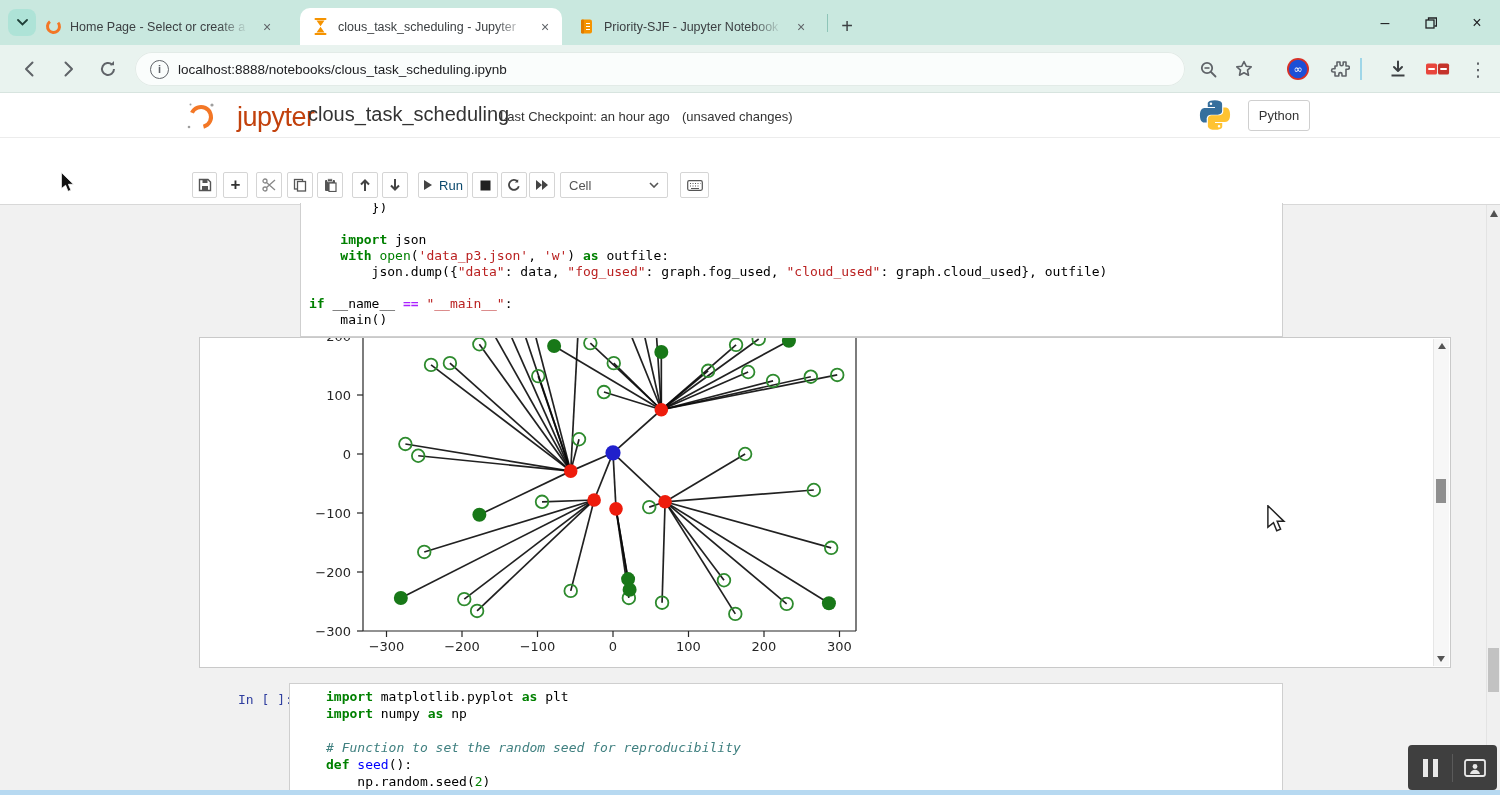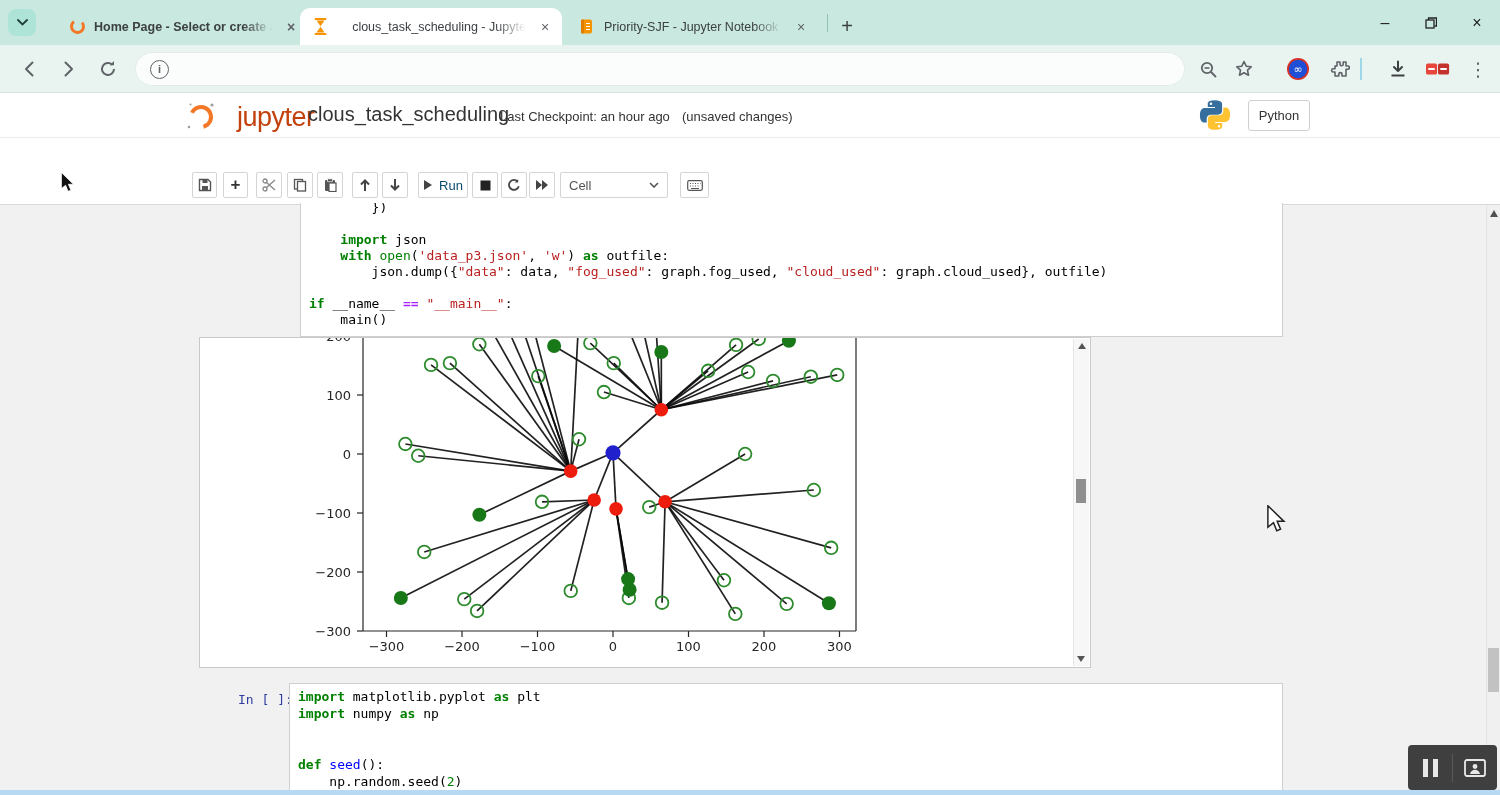--- a/index.html
+++ b/index.html
@@ -73,21 +73,21 @@
   .tk-kw{color:#008000;font-weight:bold}
   .tk-bi{color:#008000}
   .tk-st{color:#ba2121}
   .tk-op{color:#aa22ff;font-weight:bold}
   .tk-cm{color:#408080;font-style:italic}
   .tk-fn{color:#0000ff}
   .tk-nm{color:#008000}
   .tk-tx{color:#000}
   .prompt{position:absolute;font-family:"DejaVu Sans Mono",monospace;font-size:13px;color:#303f9f;}
 
-  .output-box{position:absolute;left:199px;top:132px;width:892px;height:331px;background:#fff;border:1px solid #c9c9c9;box-sizing:border-box;}
+  .output-box{position:absolute;left:199px;top:132px;width:1252px;height:331px;background:#fff;border:1px solid #c9c9c9;box-sizing:border-box;}
   .inner-scroll{position:absolute;right:1px;top:1px;width:15px;height:327px;background:#f7f7f7;border-left:1px solid #e6e6e6;}
   .inner-thumb{position:absolute;left:2px;top:140px;width:10px;height:24px;background:#8f8f8f;cursor:pointer;}
   .tri-up{width:0;height:0;border-left:4px solid transparent;border-right:4px solid transparent;border-bottom:6px solid #555;margin:4px auto 0;}
   .tri-down{position:absolute;bottom:4px;left:3px;width:0;height:0;border-left:4px solid transparent;border-right:4px solid transparent;border-top:6px solid #555;}
 
   .page-scrollbar{position:absolute;left:1486px;top:0;width:14px;height:590px;background:#f0f0f0;border-left:1px solid #e3e3e3;box-sizing:border-box;}
   .page-thumb{position:absolute;left:1px;top:443px;width:11px;height:44px;background:#c2c2c2;cursor:pointer;}
 
   .rec-overlay{position:absolute;left:1408px;top:540px;width:89px;height:45px;background:#3f3f3f;border-radius:4px;
     display:flex;align-items:center;}
@@ -107,31 +107,31 @@
 
   <div class="tabbar">
     <div class="tab-search">
       <span>
         <svg width="11" height="7" viewBox="0 0 11 7">
             <polyline points="1,1 5.5,5.5 10,1" fill="none" stroke="#1f3f38" stroke-width="1.8" stroke-linecap="round"></polyline>
           </svg>
       </span>
     </div>
 
-    <div class="tab" style="left:56px;width:252px;font-weight:bold;">
+    <div class="tab" style="left:32px;width:252px;">
       <span class="fav">
         <svg width="17" height="17" viewBox="0 0 17 17">
             <circle cx="8.5" cy="8.5" r="6" fill="none" stroke="#f37726" stroke-width="3" stroke-dasharray="28 10" transform="rotate(-40 8.5 8.5)"></circle>
           </svg>
       </span>
       <span class="t-title">Home Page - Select or create a</span>
       <span class="t-close">×</span>
     </div>
 
-    <div class="tab active" style="left:300px;width:262px;text-align:right;">
+    <div class="tab active" style="left:300px;width:262px;">
       <span class="fav">
         <svg width="15" height="17" viewBox="0 0 15 17">
             <path d="M2.5 1h10M2.5 16h10" stroke="#f59300" stroke-width="2" stroke-linecap="round"></path>
             <path d="M3.5 2.5h8L7.5 8.2 3.5 2.5zM3.5 14.5h8L7.5 8.8z" fill="#f59300"></path>
           </svg>
       </span>
       <span class="t-title">clous_task_scheduling - Jupyter</span>
       <span class="t-close">×</span>
     </div>
 
@@ -174,20 +174,21 @@
       </svg>
   </div>
   <div class="nav-ic" style="left:96px;">
     <svg width="20" height="20" viewBox="0 0 20 20">
         <path d="M16 10a6 6 0 1 1-1.8-4.3" fill="none" stroke="#5f6368" stroke-width="2"></path>
         <path d="M16 2v4.2h-4.2z" fill="#5f6368"></path>
       </svg>
   </div>
   <div class="urlbar">
     <span class="info-badge">i</span>
+    <span class="url-text">localhost:8888/notebooks/clous_task_scheduling.ipynb</span>
   </div>
   <div class="nav-ic" style="left:1196px;">
     <svg width="19" height="19" viewBox="0 0 19 19">
         <circle cx="8" cy="8" r="5.2" fill="none" stroke="#5f6368" stroke-width="1.8"></circle>
         <path d="M12 12l4.5 4.5" stroke="#5f6368" stroke-width="1.8" stroke-linecap="round"></path>
         <path d="M5.5 8h5" stroke="#5f6368" stroke-width="1.6"></path>
       </svg>
   </div>
   <div class="nav-ic" style="left:1232px;">
     <svg width="20" height="20" viewBox="0 0 20 20">
@@ -477,24 +478,25 @@
       </div>
       <div class="inner-scroll">
         <div class="tri-up"></div>
         <div class="inner-thumb"></div>
         <div class="tri-down"></div>
       </div>
     </div>
 
     <span class="prompt" style="left:238px;top:487px;">In [ ]:</span>
     <div class="cell-box" style="left:289px;top:478px;width:994px;height:112px;">
-      <div id="bottom-code" style="position:absolute;inset:0;">
+      <div id="bottom-code" style="position:absolute;inset:0;margin-left:28px;">
           <div class="code-line" style="top: 5px;"><span class="tk-kw">import</span><span class="tk-tx"> matplotlib.pyplot </span><span class="tk-kw">as</span><span class="tk-tx"> plt</span></div>
           <div class="code-line" style="top: 22px;"><span class="tk-kw">import</span><span class="tk-tx"> numpy </span><span class="tk-kw">as</span><span class="tk-tx"> np</span></div>
           <div class="code-line" style="top: 39px;"></div>
+          <div class="code-line" style="top: 56px;"><span class="tk-cm"># Function to set the random seed for reproducibility</span></div>
           <div class="code-line" style="top: 73px;"><span class="tk-kw">def</span><span class="tk-tx"> </span><span class="tk-fn">seed</span><span class="tk-tx">():</span></div>
           <div class="code-line" style="top: 90px; text-align: right;"><span class="tk-tx">    np.random.seed(</span><span class="tk-nm">2</span><span class="tk-tx">)</span></div>
         </div>
     </div>
 
     <div class="page-scrollbar">
       <div style="margin:5px auto 0;width:0;height:0;border-left:4px solid transparent;border-right:4px solid transparent;border-bottom:7px solid #505050;"></div>
       <div class="page-thumb"></div>
     </div>
 

